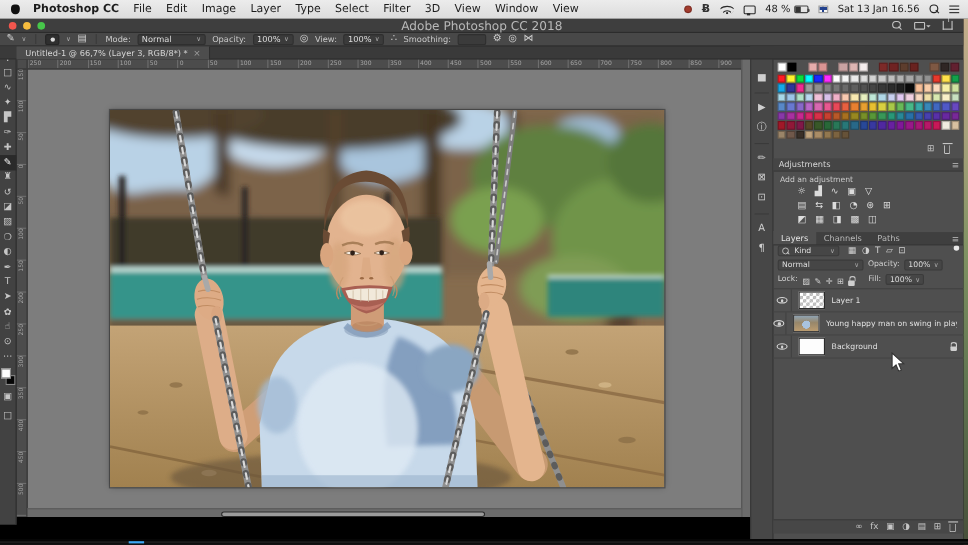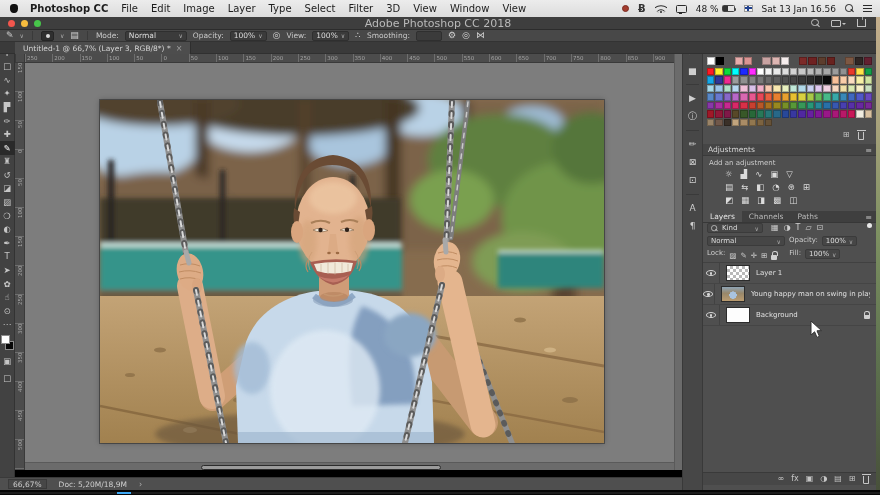--- a/index.html
+++ b/index.html
@@ -516,25 +516,20 @@
     </svg>
   </div>
 
   <div id="vscroll">
       <div class="thumb"></div>
     </div>
   <div id="hscroll">
       <div class="thumb"></div>
     </div>
 
-  <div id="statusbar">
-    <span id="zoom-field">66,67%</span>
-    <span>Doc: 5,20M/18,9M</span>
-    <span id="doc-chev">›</span>
-  </div>
 
   <div id="panel-strip">
       <span class="strip-ic">✍</span>
       <span class="strip-ic">▅</span>
       <span class="strip-sep"></span>
       <span class="strip-ic">▶</span>
       <span class="strip-ic">ⓘ</span>
       <span class="strip-sep"></span>
       <span class="strip-ic">✏</span>
       <span class="strip-ic">⊠</span>

